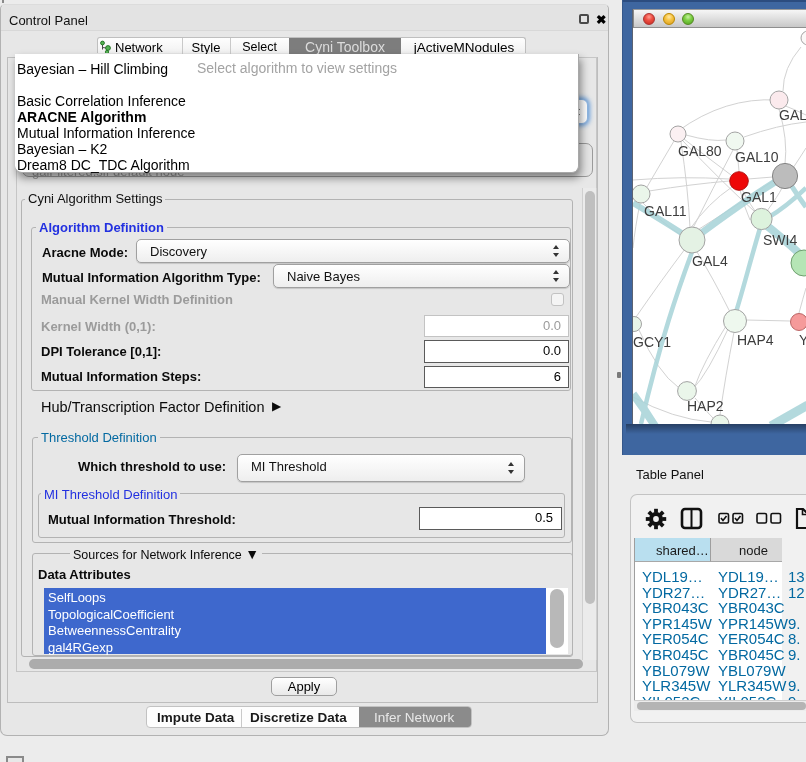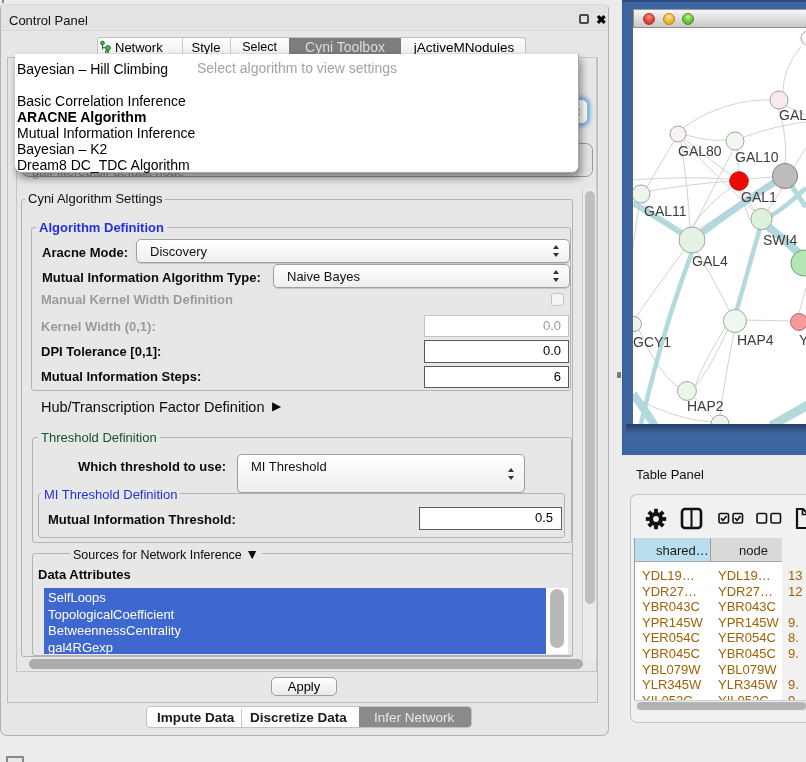--- a/index.html
+++ b/index.html
@@ -119,24 +119,24 @@
        color:#000;line-height:20px;padding-right:7px;">0.0</div>
 
   <div class="lbl" style="left:41px;top:369px;">Mutual Information Steps:</div>
   <div class="field" style="left:424px;top:366px;width:145px;height:22px;border:1.5px solid #5a5a5a;
        color:#000;line-height:19px;padding-right:7px;">6</div>
 
   <div class="abs" style="left:41px;top:399px;font-size:14.5px;color:#0a0a0a;">Hub/Transcription Factor Definition</div>
   <div class="abs" style="left:272px;top:399px;font-size:12px;color:#0a0a0a;">▶</div>
 
   <div class="gbox" style="left:32px;top:437px;width:540px;height:106px;"></div>
-  <div class="gtitle" style="left:38px;top:430px;color:#14532d;text-align:center;">Threshold Definition</div>
+  <div class="gtitle" style="left:38px;top:430px;color:#0369a1;text-align:center;">Threshold Definition</div>
 
   <div class="lbl" style="left:78px;top:459px;">Which threshold to use:</div>
-  <div class="combo" style="left:237px;top:454px;width:288px;height:39px;">
+  <div class="combo" style="left:237px;top:454px;width:288px;height:28px;">
     <div class="ctext">MI Threshold</div>
     <div class="updown">
         <div class="up"></div>
         <div class="dn"></div>
       </div>
   </div>
 
   <div class="gbox" style="left:38px;top:493px;width:527px;height:45px;"></div>
   <div class="gtitle" style="left:41px;top:487px;color:#2230e0;">MI Threshold Definition</div>
   <div class="lbl" style="left:48px;top:512px;">Mutual Information Threshold:</div>
@@ -319,21 +319,21 @@
 
   <div class="abs" style="left:634px;top:538px;width:148px;height:162px;background:#fff;
        border-left:1px solid #9e9e9e;overflow:hidden;">
     <div class="abs" style="left:0;top:0;width:76px;height:24px;background:#b9dfef;border-right:1px solid #9e9e9e;border-bottom:1px solid #a8a8a8;"></div>
     <div class="abs" style="left:76px;top:0;width:76px;height:24px;background:#d9d9d9;border-right:1px solid #9e9e9e;border-bottom:1px solid #a8a8a8;"></div>
     <div class="abs" style="left:152px;top:0;width:20px;height:24px;background:#b9dfef;border-bottom:1px solid #a8a8a8;"></div>
     <div class="abs" style="left:21px;top:5px;font-size:13px;color:#1a1a1a;">shared…</div>
     <div class="abs" style="left:104px;top:5px;font-size:13px;color:#1a1a1a;">node</div>
     <div class="abs" style="left:165px;top:5px;font-size:13px;color:#1a1a1a;">A</div>
   </div>
-  <div class="abs" style="left:634px;top:562px;width:172px;height:138px;overflow:hidden;font-size:13px;color:#a16207;">
+  <div class="abs" style="left:634px;top:562px;width:172px;height:138px;overflow:hidden;font-size:15px;color:#0369a1;">
     <div class="abs" style="left:8px;top:6px;">YDL19…</div>
       <div class="abs" style="left:84px;top:6px;">YDL19…</div>
       <div class="abs" style="left:154px;top:6px;">13</div>
     <div class="abs" style="left:8px;top:22px;">YDR27…</div>
       <div class="abs" style="left:84px;top:22px;">YDR27…</div>
       <div class="abs" style="left:154px;top:22px;">12</div>
     <div class="abs" style="left:8px;top:37px;">YBR043C</div>
       <div class="abs" style="left:84px;top:37px;">YBR043C</div>
     <div class="abs" style="left:8px;top:53px;">YPR145W</div>
       <div class="abs" style="left:84px;top:53px;">YPR145W</div>

